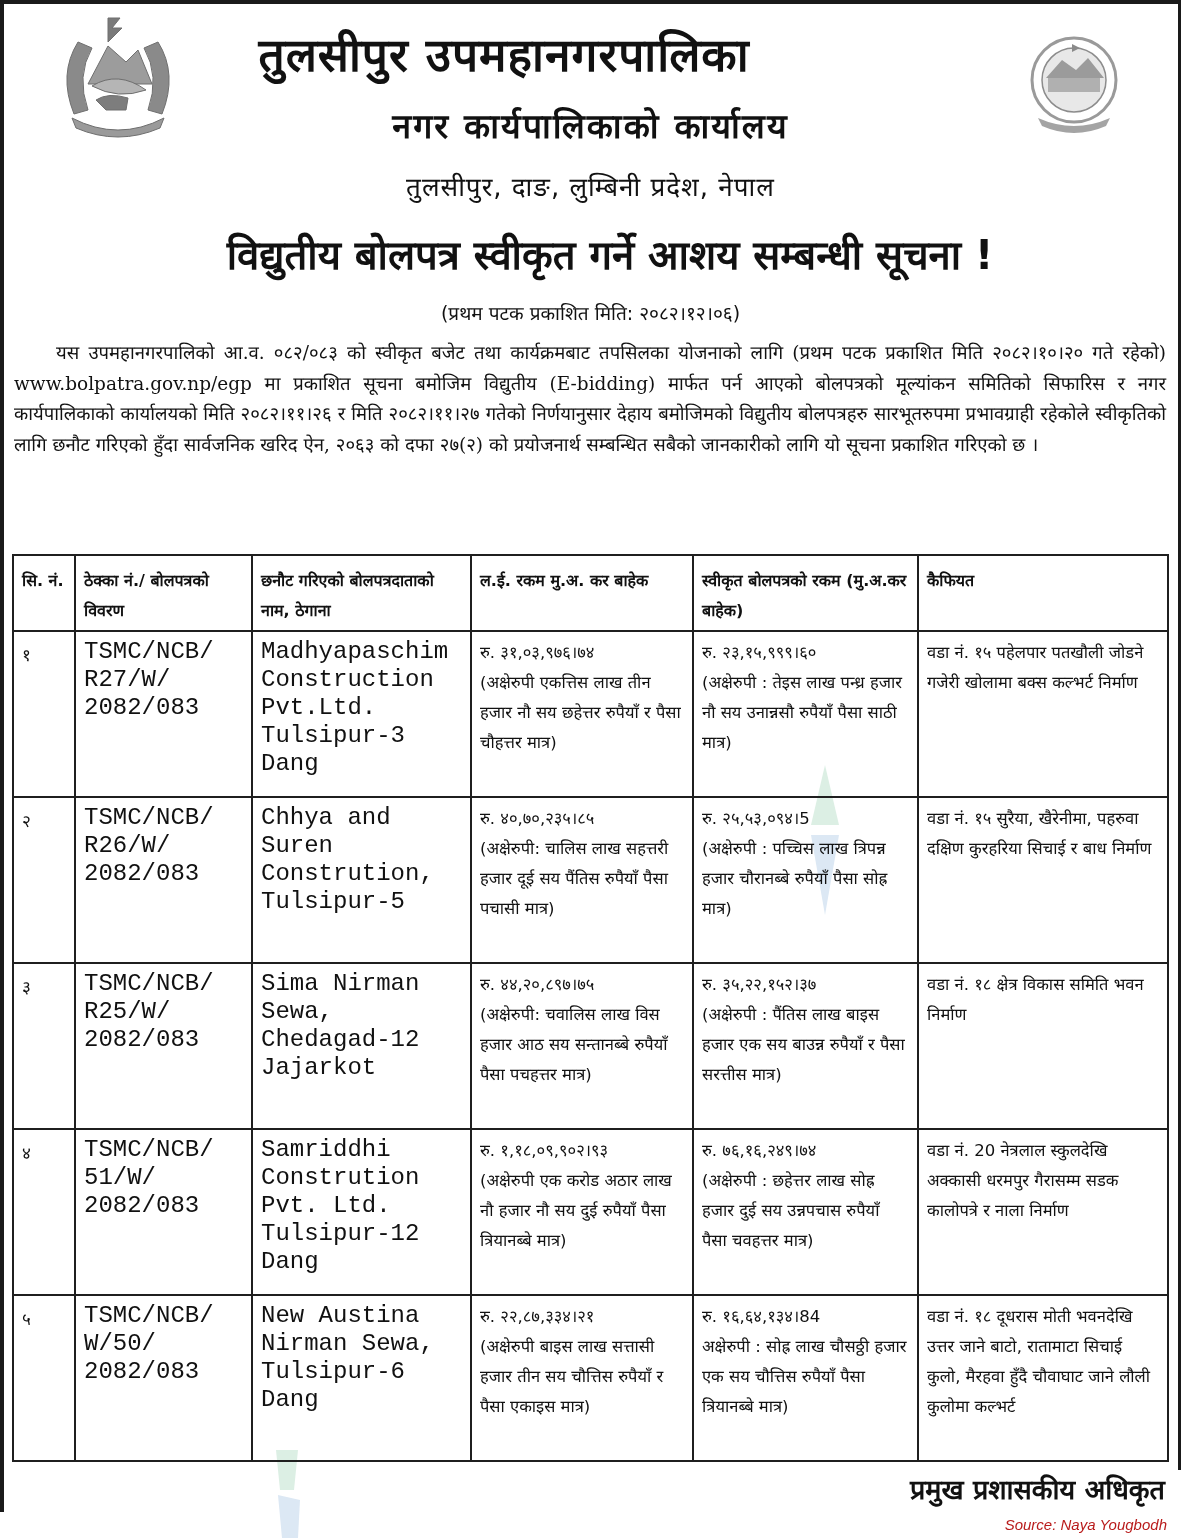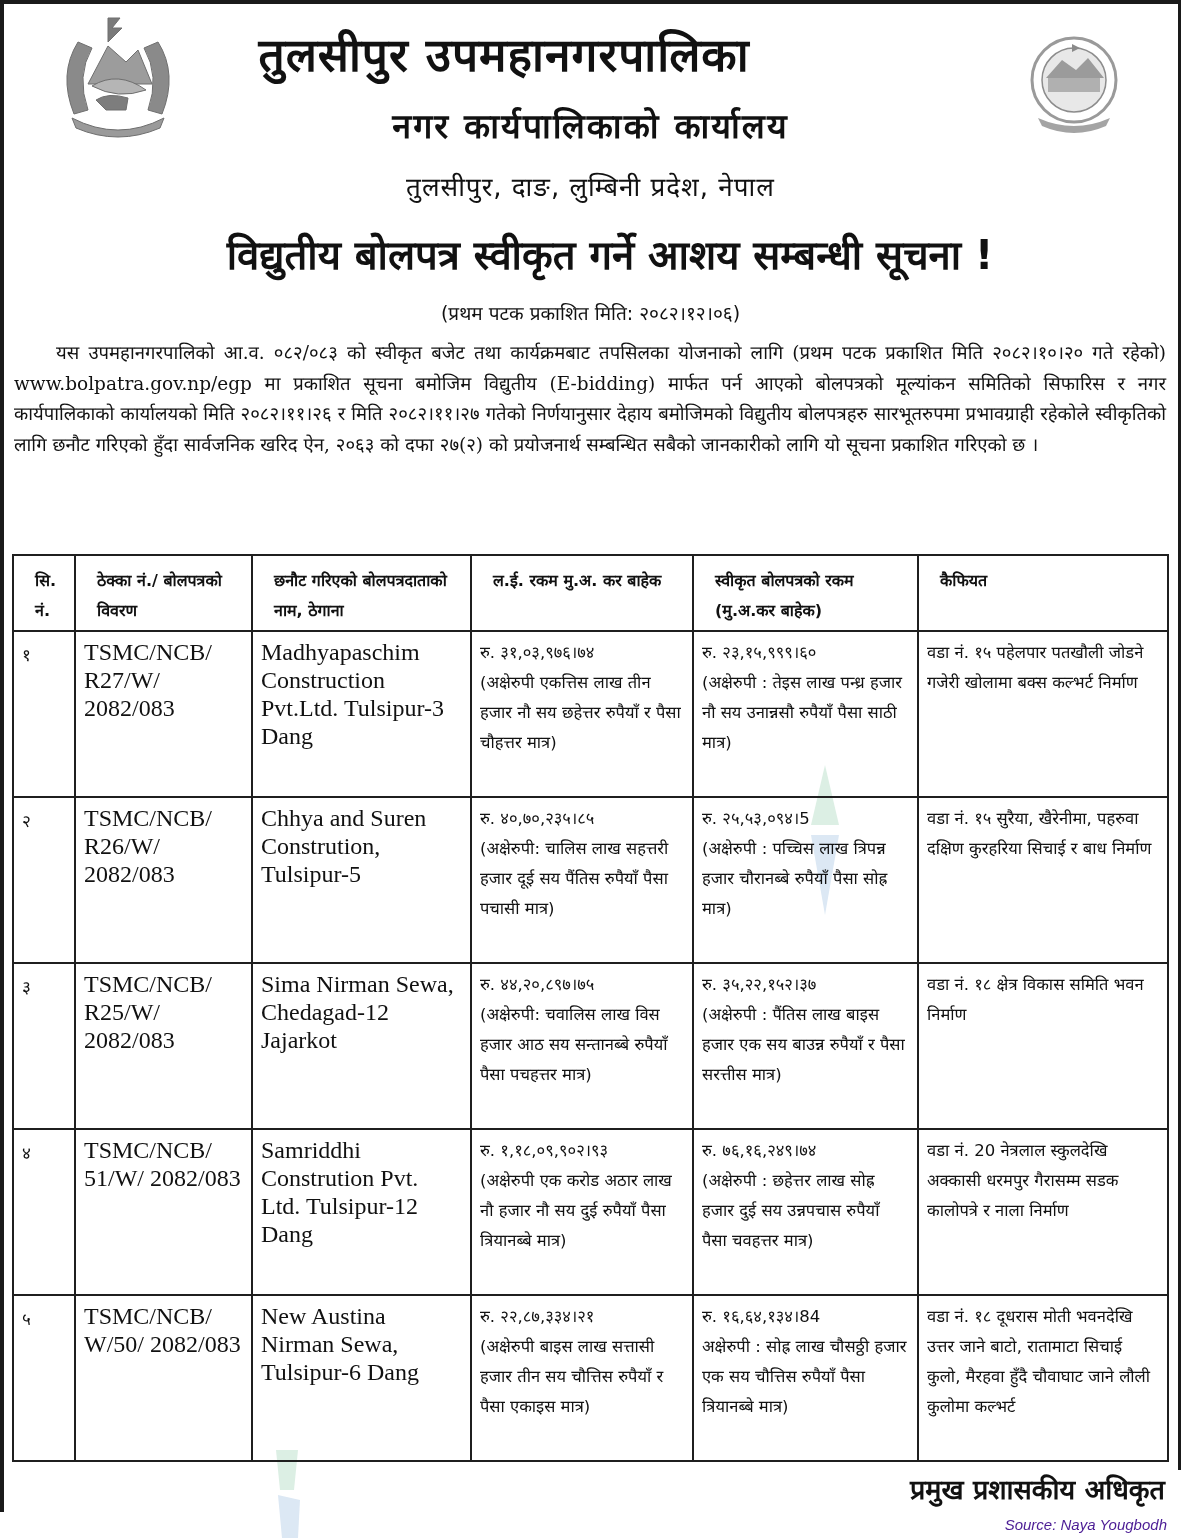--- a/index.html
+++ b/index.html
@@ -24,29 +24,29 @@
              font-size: 40px; font-weight: bold; padding-left: 39px; }
   .title-5 { position: absolute; left: 0; width: 1181px; top: 300px; text-align: center;
              font-size: 19px; }
 
   .intro { position: absolute; left: 14px; top: 338px; width: 1152px;
            font-family: "DejaVu Serif", serif; font-size: 18.5px; line-height: 30.5px;
            text-align: justify; text-indent: 42px; }
 
   table.award { position: absolute; left: 12px; top: 554px; width: 1155px; border-collapse: collapse; table-layout: fixed; }
   table.award th, table.award td { border: 2px solid #1f1f1f; vertical-align: top; text-align: left; }
-  table.award th { font-size: 16px; font-weight: bold; padding: 10px 8px 4px 21px; line-height: 30px; height: 70px; }
+  table.award th { font-size: 16px; font-weight: bold; padding: 10px 8px 4px 8px; line-height: 30px; height: 70px; }
   table.award td { font-size: 16.5px; line-height: 30px; padding: 6px 8px 4px 8px; height: 166px; }
-  table.award td.en { font-family: Liberation Serif, serif; font-size: 24px; line-height: 28px; }
+  table.award td.en { font-family: Liberation Mono, monospace; font-size: 24px; line-height: 28px; }
   table.award td.sn { font-size: 17px; padding-top: 8px; }
   td.amount .num { display: block; }
 
   .signature { position: absolute; right: 16px; top: 1470px; font-size: 27px; font-weight: bold; }
   .source { position: absolute; right: 14px; top: 1516px; font-family: "Liberation Sans", sans-serif;
-            font-size: 15px; font-style: italic; color: #4c1d95; }
+            font-size: 15px; font-style: italic; color: #b91c1c; }
 
   .watermark { position: absolute; pointer-events: none; }
 </style>
 </head>
 <body>
 
 <div class="frame-top"></div>
 <div class="frame-left"></div>
 <div class="frame-right"></div>
 

